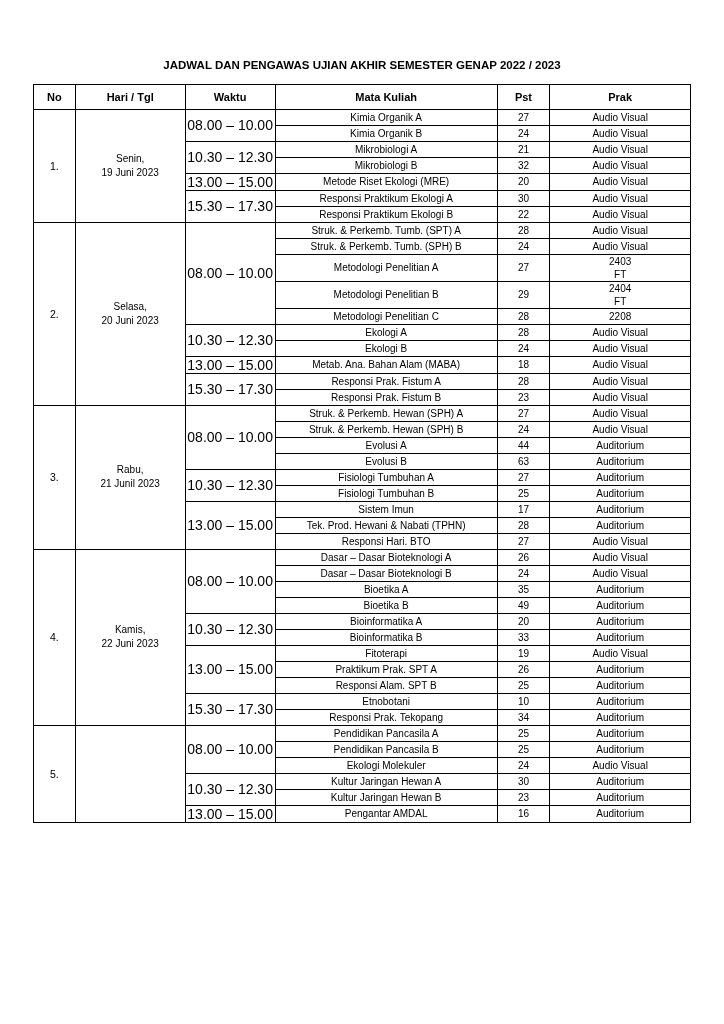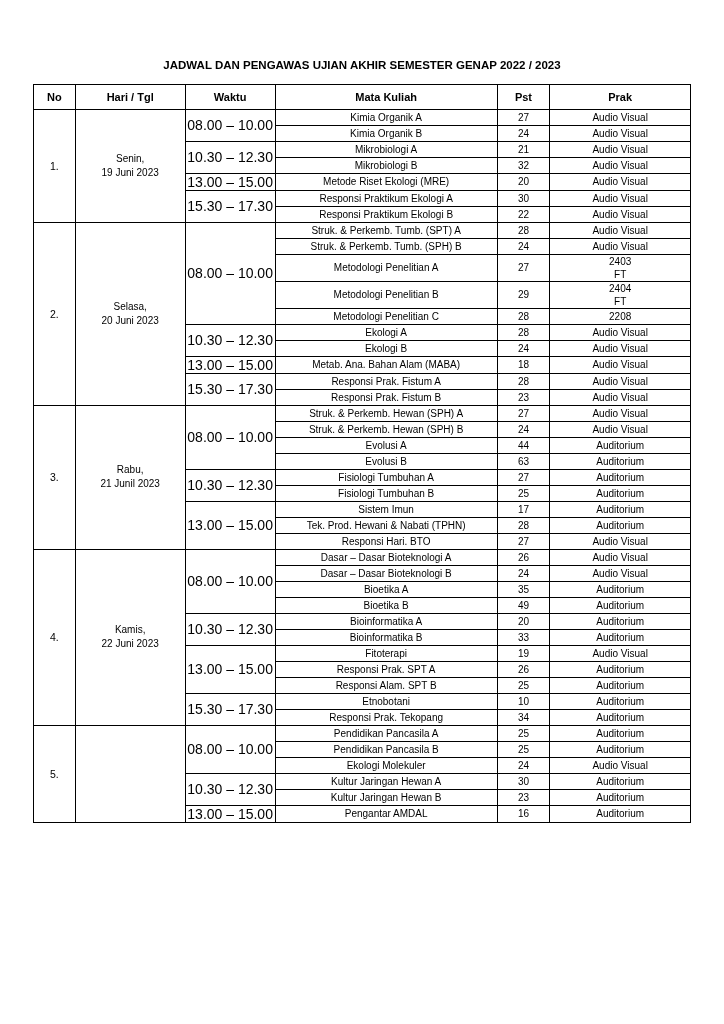--- a/index.html
+++ b/index.html
@@ -372,21 +372,21 @@
         </tr>
         <tr class="row">
           <td class="time-cell" rowspan="3">13.00 – 15.00</td>
           <td class="course-cell">Fitoterapi</td>
           <td class="pst-cell">19</td>
           <td class="room-cell">
             <div>Audio Visual</div>
           </td>
         </tr>
         <tr class="row">
-          <td class="course-cell">Responsi Prak. SPT A</td>
+          <td class="course-cell">Praktikum Prak. SPT A</td>
           <td class="pst-cell">26</td>
           <td class="room-cell">
             <div>Auditorium</div>
           </td>
         </tr>
         <tr class="row">
           <td class="course-cell">Responsi Alam. SPT B</td>
           <td class="pst-cell">25</td>
           <td class="room-cell">
             <div>Auditorium</div>

